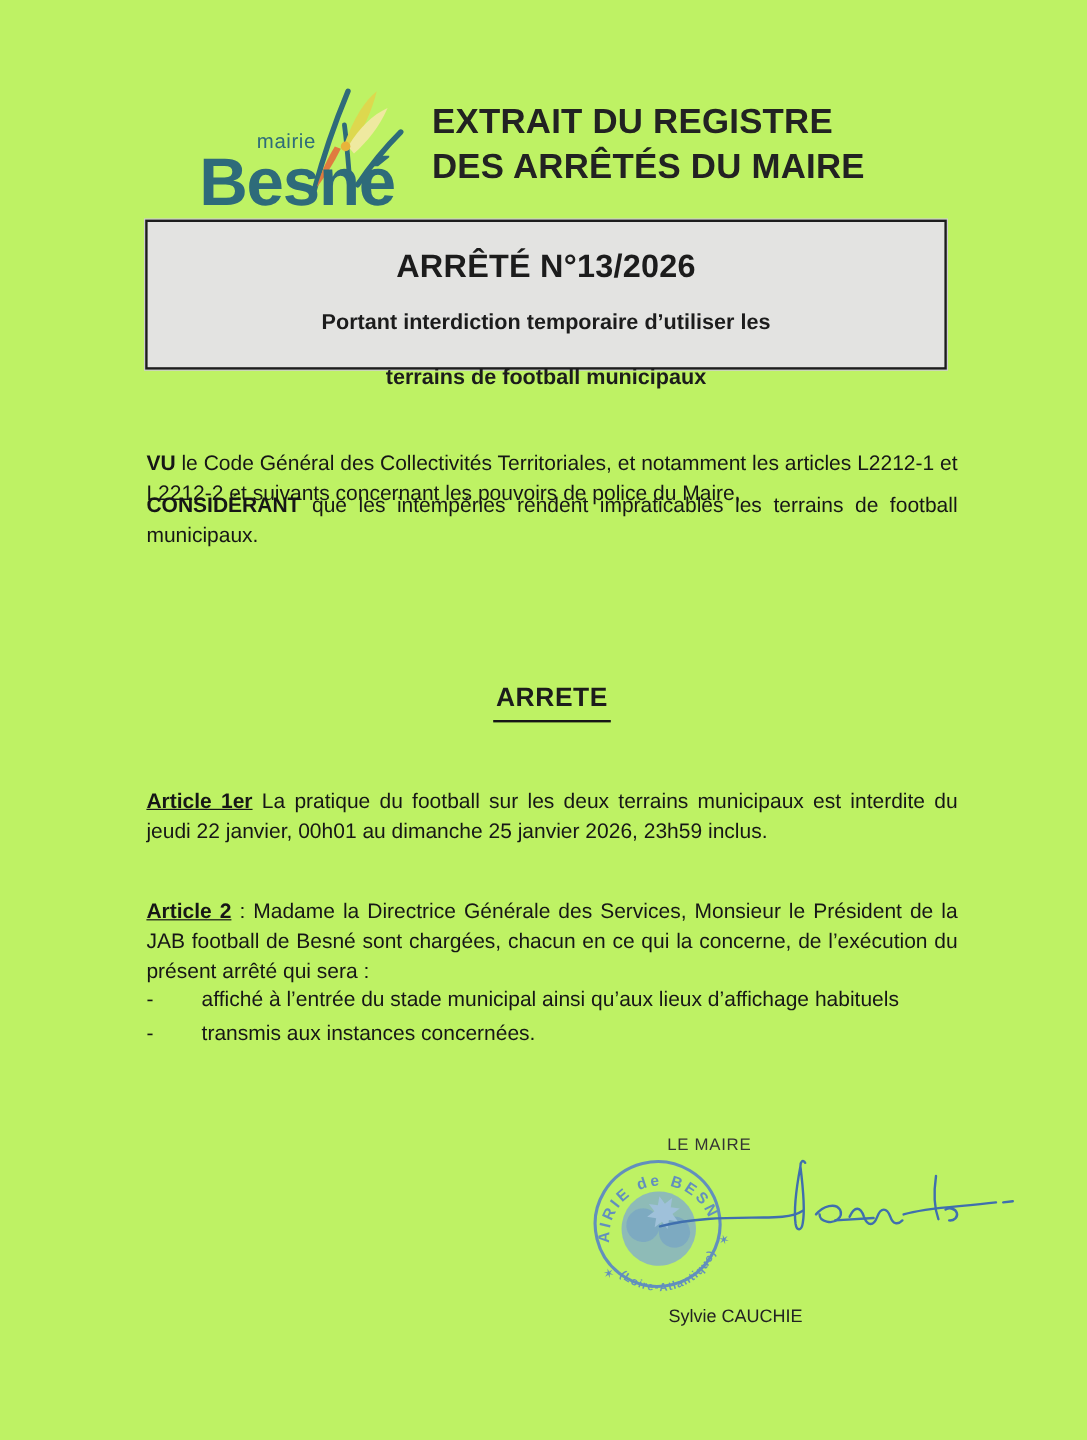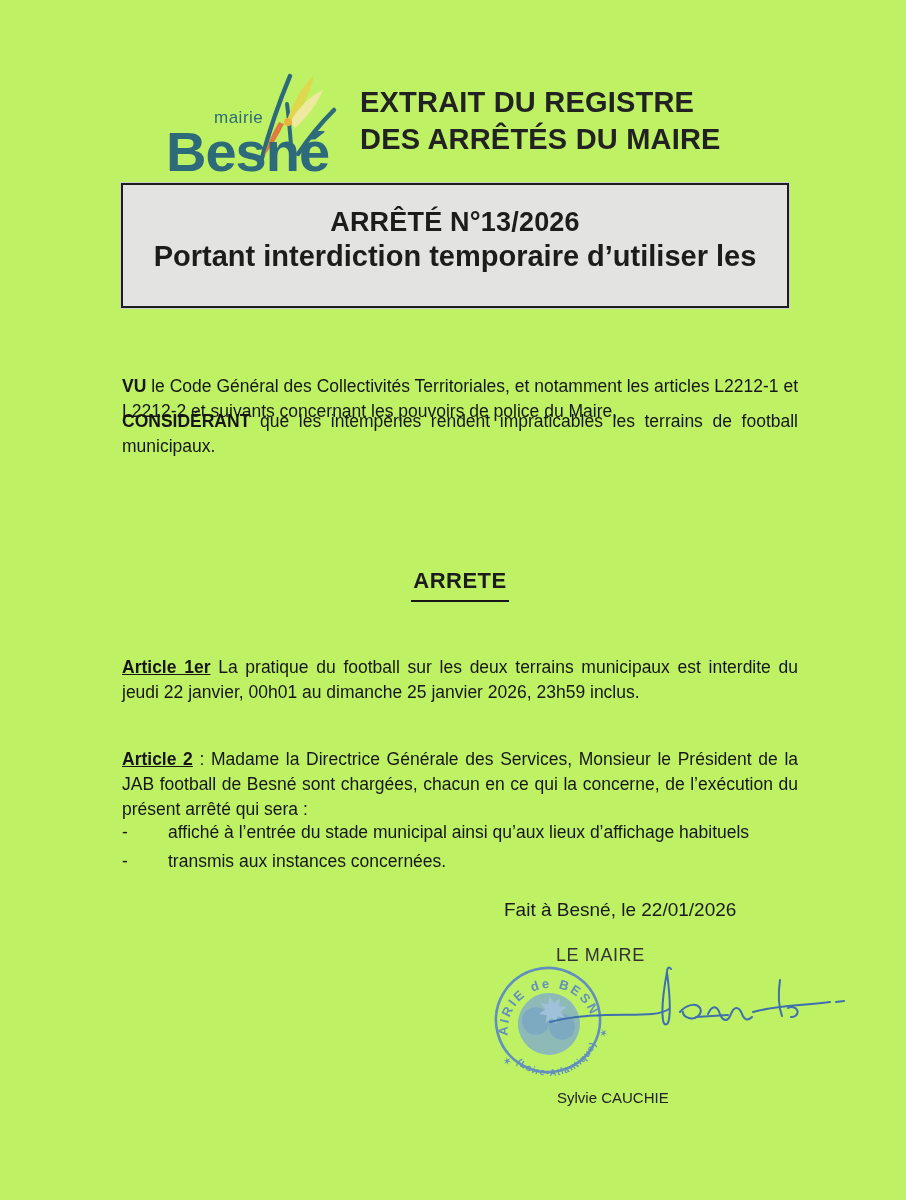--- a/index.html
+++ b/index.html
@@ -31,42 +31,42 @@
     color:#222;letter-spacing:0.2px;
   }
   
   .title-box{
     position:absolute;left:121px;top:183px;width:664px;height:101px;
     background:#e3e3e1;border:2px solid #1d1d1d;
     text-align:center;padding-top:20px;
     box-shadow:0 0 0 1px #cfcfcd;
   }
   .title-box .l1{font-size:27px;font-weight:700;line-height:34px;letter-spacing:0.2px;}
-  .title-box .l2,.title-box .l3{font-size:29px;font-weight:700;line-height:34px;}
+  .title-box .l2,.title-box .l3{font-size:18px;font-weight:700;line-height:34px;margin-top:12px;}
   
   .para{
     position:absolute;left:122px;width:676px;
     font-size:17.5px;line-height:25px;text-align:justify;color:#161616;
   }
   .para .lead{font-weight:700;}
   .para .lead.u{text-decoration:underline;}
   .decision{
     position:absolute;left:122px;top:568px;width:676px;text-align:center;
   }
   .decision span{
     display:inline-block;font-size:22px;font-weight:700;letter-spacing:0.5px;
     border-bottom:2.5px solid #161616;padding:0 2px 6px 2px;
   }
   
   .dash-list{position:absolute;left:122px;top:818px;width:676px;}
   .dash-item{display:flex;font-size:17.5px;line-height:29px;color:#161616;}
   .dash-item .dash{width:46px;flex:0 0 46px;}
   
   .place-date{position:absolute;left:504px;top:899px;font-size:19px;color:#1a1a1a;}
-  .role{position:absolute;left:556px;top:945px;font-size:18px;font-weight:500;letter-spacing:0.6px;color:#333;}
+  .role{position:absolute;left:556px;top:945px;font-size:14px;font-weight:500;letter-spacing:0.6px;color:#333;}
   .stamp{position:absolute;left:470px;top:958px;}
   .signature{position:absolute;left:548px;top:960px;}
   .signer{position:absolute;left:557px;top:1089px;font-size:15px;color:#222;}
 </style>
 </head>
 <body>
 
 <div class="page">
 
   <div class="logo">
@@ -84,20 +84,21 @@
   </div>
 
   <div class="header-title">
     <div>EXTRAIT DU REGISTRE</div>
     <div>DES ARRÊTÉS DU MAIRE</div>
   </div>
 
   <div class="title-box">
     <div class="l1">ARRÊTÉ N°13/2026</div>
     <div class="l2">Portant interdiction temporaire d’utiliser les</div>
+    <div class="l3">terrains de football municipaux</div>
   </div>
 
   <p class="para" style="top:330px;margin-top:44px;">
     <span class="lead">VU</span><span> le Code Général des Collectivités Territoriales, et notamment les articles L2212-1 et L2212-2 et suivants concernant les pouvoirs de police du Maire,</span>
   </p>
 
   <p class="para" style="top:391px;">
     <span class="lead">CONSIDÉRANT</span><span> que les intempéries rendent impraticables les terrains de football municipaux.</span>
   </p>
 
@@ -118,21 +119,20 @@
     <div class="dash-item">
       <span class="dash">-</span>
       <span>affiché à l’entrée du stade municipal ainsi qu’aux lieux d’affichage habituels</span>
     </div>
     <div class="dash-item">
       <span class="dash">-</span>
       <span>transmis aux instances concernées.</span>
     </div>
   </div>
 
-  <div class="place-date">Fait à Besné, le 22/01/2026</div>
   <div class="role">LE MAIRE</div>
 
   <svg class="stamp" width="160" height="125" viewBox="0 0 160 125">
     <g transform="rotate(-14 78 62)" opacity="0.92">
       <circle cx="78" cy="62" r="52" fill="none" stroke="#5b87c5" stroke-width="2.6"></circle>
       <circle cx="78" cy="66" r="31" fill="#7ba5d8" opacity="0.78"></circle>
       <circle cx="66" cy="60" r="14" fill="#6c9ad0" opacity="0.6"></circle>
       <circle cx="90" cy="72" r="13" fill="#6c9ad0" opacity="0.6"></circle>
       <path d="M85,40 l3,7 7,-3 -3,7 7,3 -7,3 3,7 -7,-3 -3,7 -3,-7 -7,3 3,-7 -7,-3 7,-3 -3,-7 7,3 z" fill="#9dbde4"></path>
       <defs>

